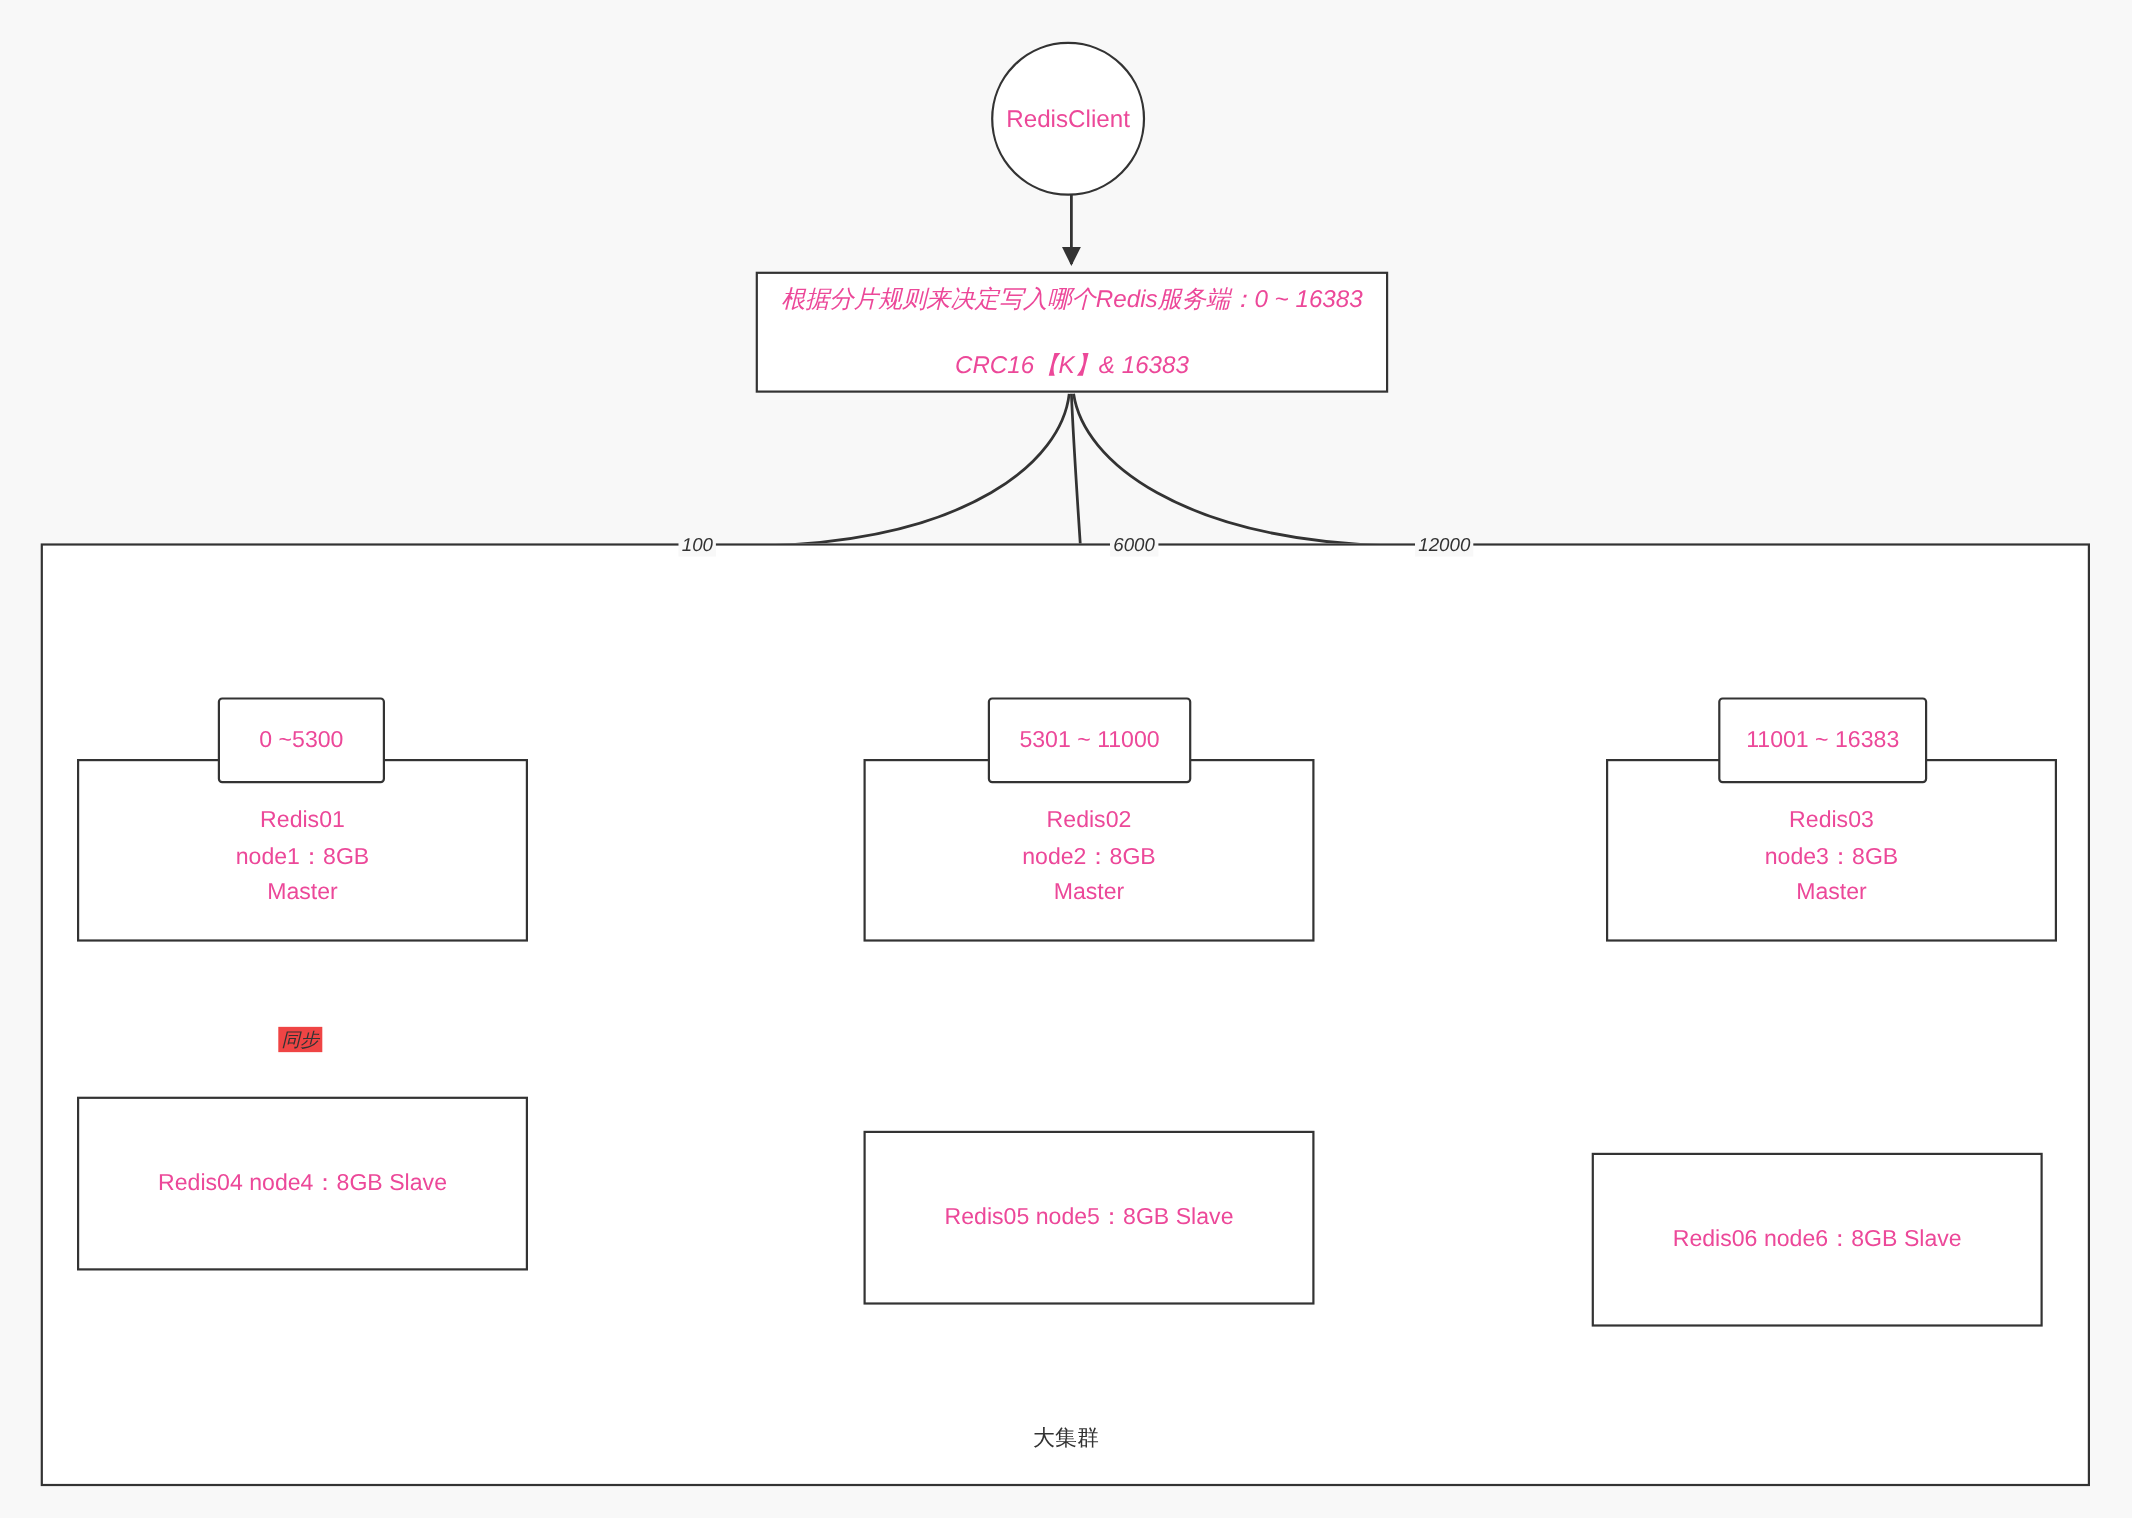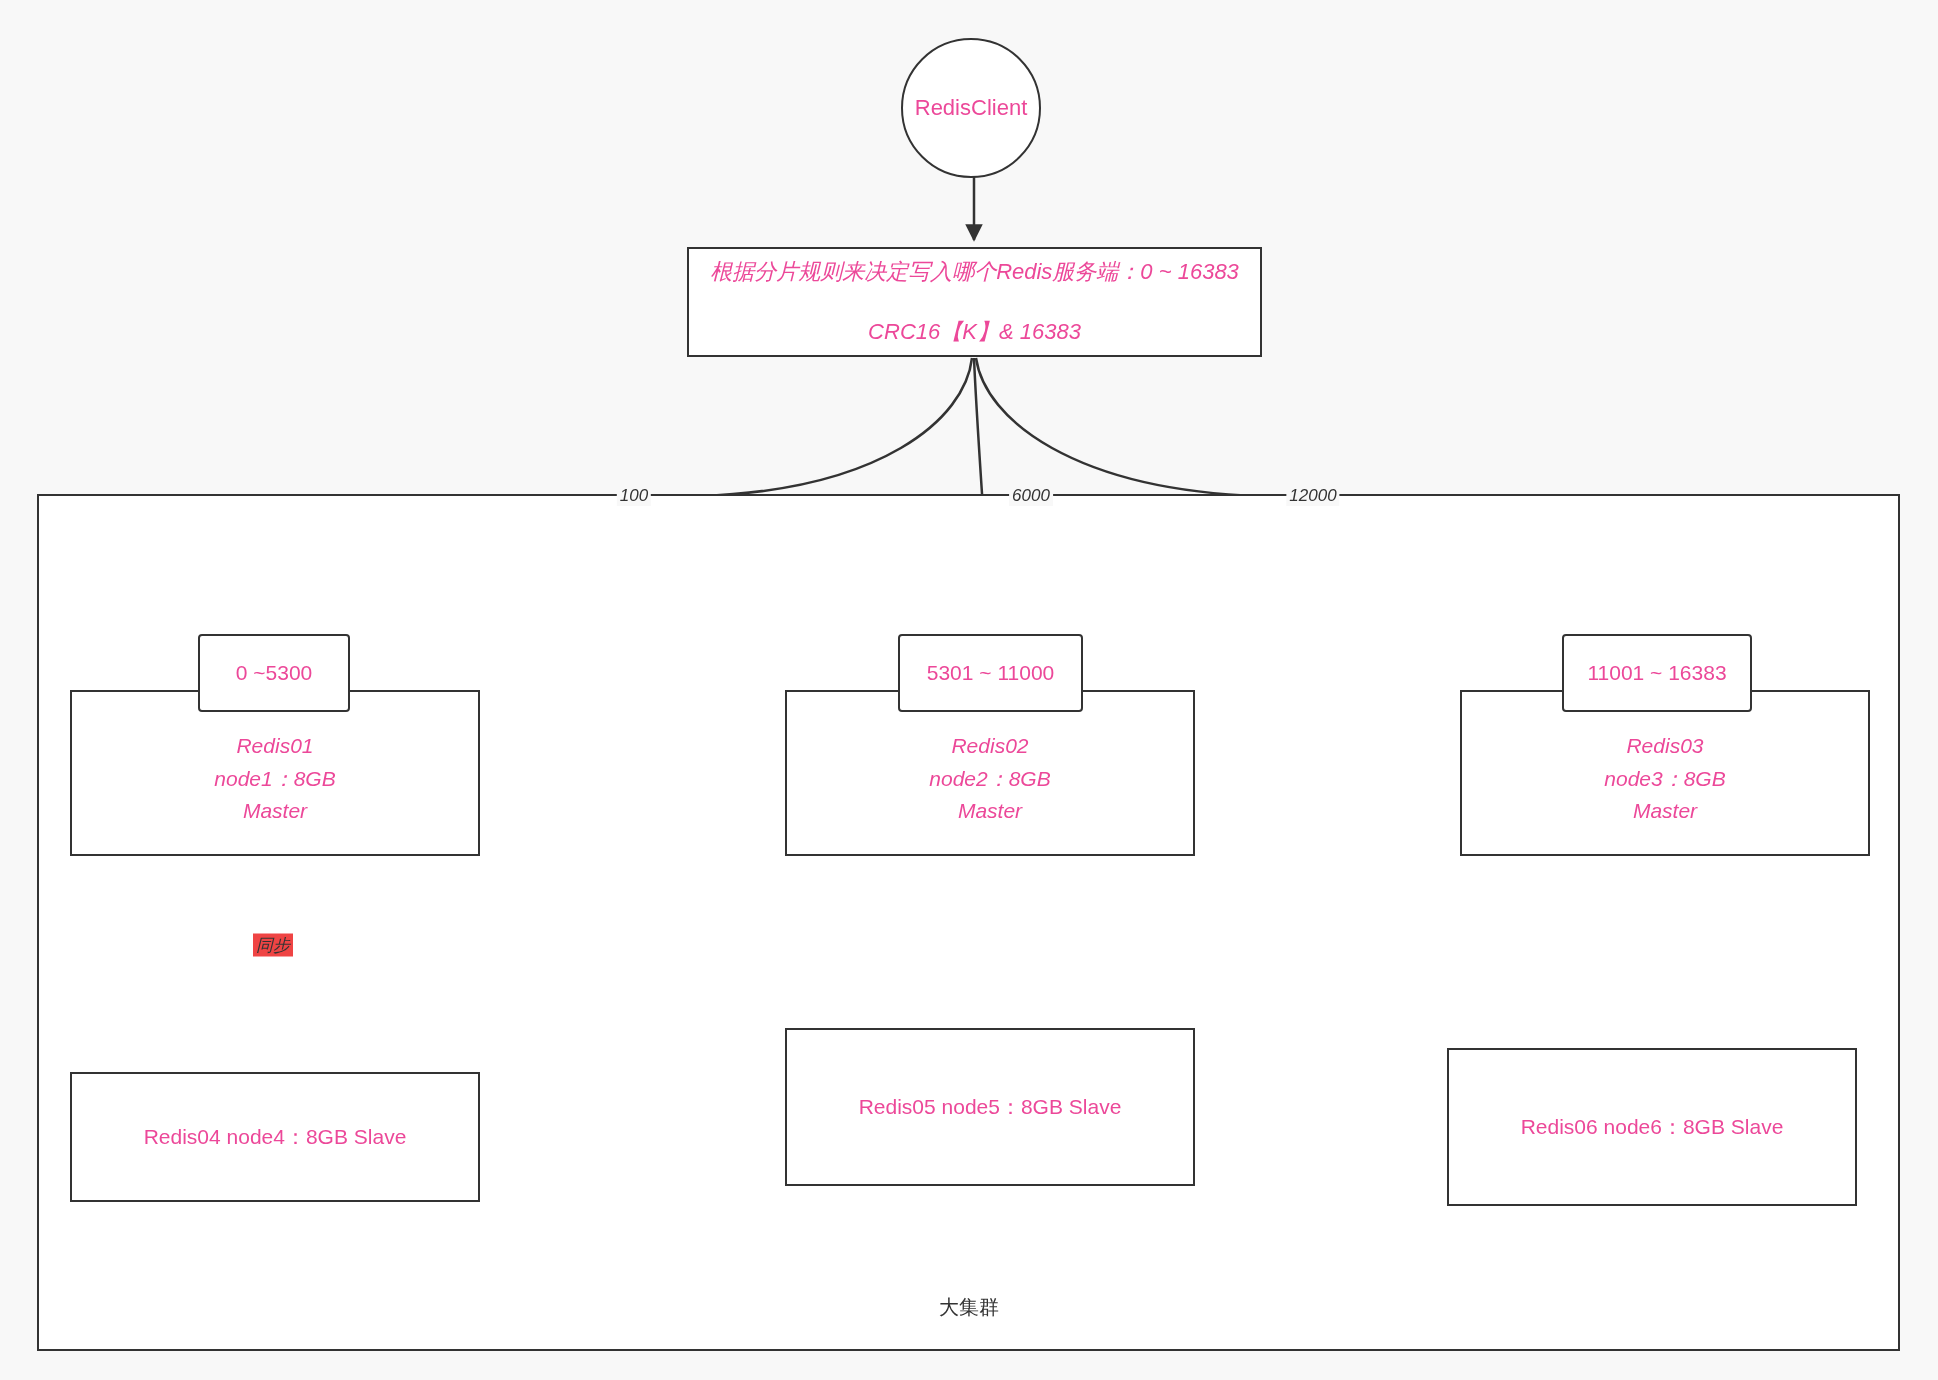--- a/index.html
+++ b/index.html
@@ -61,21 +61,20 @@
     border-radius: 4px;
     z-index: 5;
     font-size: 21px;
   }
 
   .server-box {
     align-items: flex-start;
     justify-content: center;
     padding-top: 38px;
     z-index: 1;
-    font-style: italic;
   }
   .server-box .stack {
     display: flex;
     flex-direction: column;
     align-items: center;
   }
 
   .slave-box {
     align-items: center;
     justify-content: center;
@@ -181,21 +180,21 @@
   </div>
 
   <div class="node slot-box" style="left:898px; top:634px; width:185px; height:78px;">
     <span>5301 ~ 11000</span>
   </div>
 
   <div class="node slot-box" style="left:1562px; top:634px; width:190px; height:78px;">
     <span>11001 ~ 16383</span>
   </div>
 
-  <div class="node slave-box" style="left:70px; top:1072px; width:410px; height:130px;text-align:center;">
+  <div class="node slave-box" style="left:70px; top:997px; width:410px; height:158px;text-align:center;">
     <div class="stack">
       <span>Redis04</span>
       <span>node4：8GB</span>
       <span>Slave</span>
     </div>
   </div>
 
   <div class="node slave-box" style="left:785px; top:1028px; width:410px; height:158px;">
     <div class="stack">
       <span>Redis05</span>

